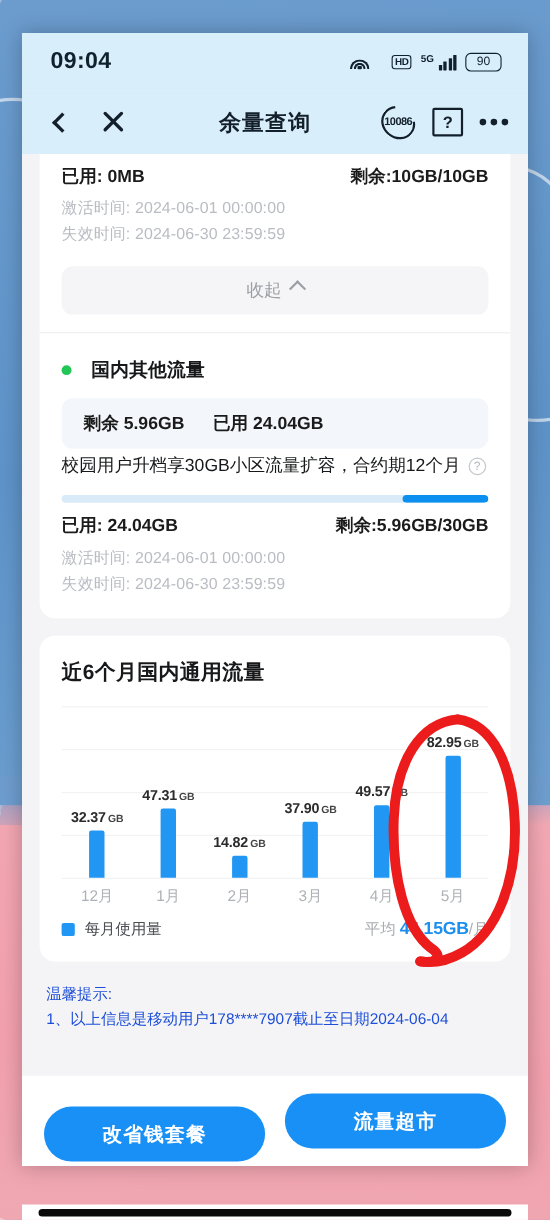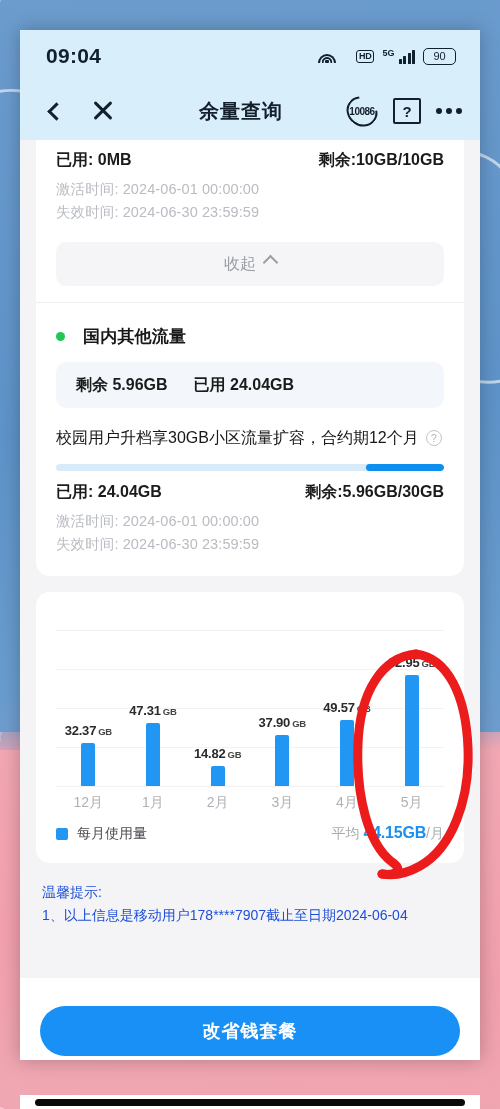--- a/index.html
+++ b/index.html
@@ -147,21 +147,21 @@
   .sect-head { display:flex; align-items:center; gap:18px; padding:22px 0 0; }
   .dot-green { width:9px; height:9px; border-radius:50%; background:#23c556; }
   .sect-title { font-size:17px; font-weight:700; color:#17181a; letter-spacing:.2px; }
 
   .chip {
     margin-top:14px; background:#f3f7fb; border-radius:10px;
     height:46px; display:flex; align-items:center; gap:26px; padding:0 20px;
     font-size:16px; font-weight:700; color:#1b1b1b;
   }
 
-  .desc { margin-top:18px; font-size:16px; color:#17181a; line-height:1.52; }
+  .desc { margin-top:4px; font-size:16px; color:#17181a; line-height:1.52; }
   .qmark {
     display:inline-flex; align-items:center; justify-content:center;
     width:16px; height:16px; border:1.4px solid #c2c5ca; border-radius:50%;
     font-size:11px; color:#b4b7bd; margin-left:7px; vertical-align:1px;
   }
 
   .progress {
     margin-top:14px; height:7px; border-radius:4px; background:#d9eaf8; overflow:hidden;
     display:flex; justify-content:flex-end;
   }
@@ -318,20 +318,21 @@
 
       <div class="pg-labels">
         <span class="t-used">已用: 24.04GB</span>
         <span class="t-left">剩余:5.96GB/30GB</span>
       </div>
       <div class="t-meta">激活时间: 2024-06-01 00:00:00</div>
       <div class="t-meta" style="margin-top:4px;padding-bottom:22px">失效时间: 2024-06-30 23:59:59</div>
     </div>
 
     <div class="card gap">
+      <div class="chart-title">近6个月国内通用流量</div>
 
       <div class="chart-wrap">
         <div class="grid">
             <i style="top: 0%;"></i>
             <i style="top: 25%;"></i>
             <i style="top: 50%;"></i>
             <i style="top: 75%;"></i>
             <i style="top: 100%;"></i>
           </div>
         <div class="bars-area">
@@ -383,20 +384,21 @@
     </div>
 
     <div class="tips">
       <p>温馨提示:</p>
       <p>1、以上信息是移动用户178****7907截止至日期2024-06-04</p>
     </div>
   </div>
 
   <div class="actionbar">
     <div class="btn" style="background: rgb(24, 144, 245); margin-top: 24px;">改省钱套餐</div>
+    <div class="btn" style="background: rgb(24, 144, 245);">流量超市</div>
   </div>
 </div>
 
 <div class="homebar">
     <i></i>
   </div>
 
 <svg class="annot" viewBox="0 0 122 236">
   <path d="M64 6 C30 9, 8 44, 6 96 C4 148, 16 196, 40 214 C52 222, 44 228, 30 226" fill="none" stroke="#ec1c1c" stroke-width="9" stroke-linecap="round"></path>
   <path d="M64 6 C96 10, 114 48, 116 100 C118 152, 100 200, 68 218 C54 226, 42 228, 30 226" fill="none" stroke="#ec1c1c" stroke-width="9" stroke-linecap="round"></path>

